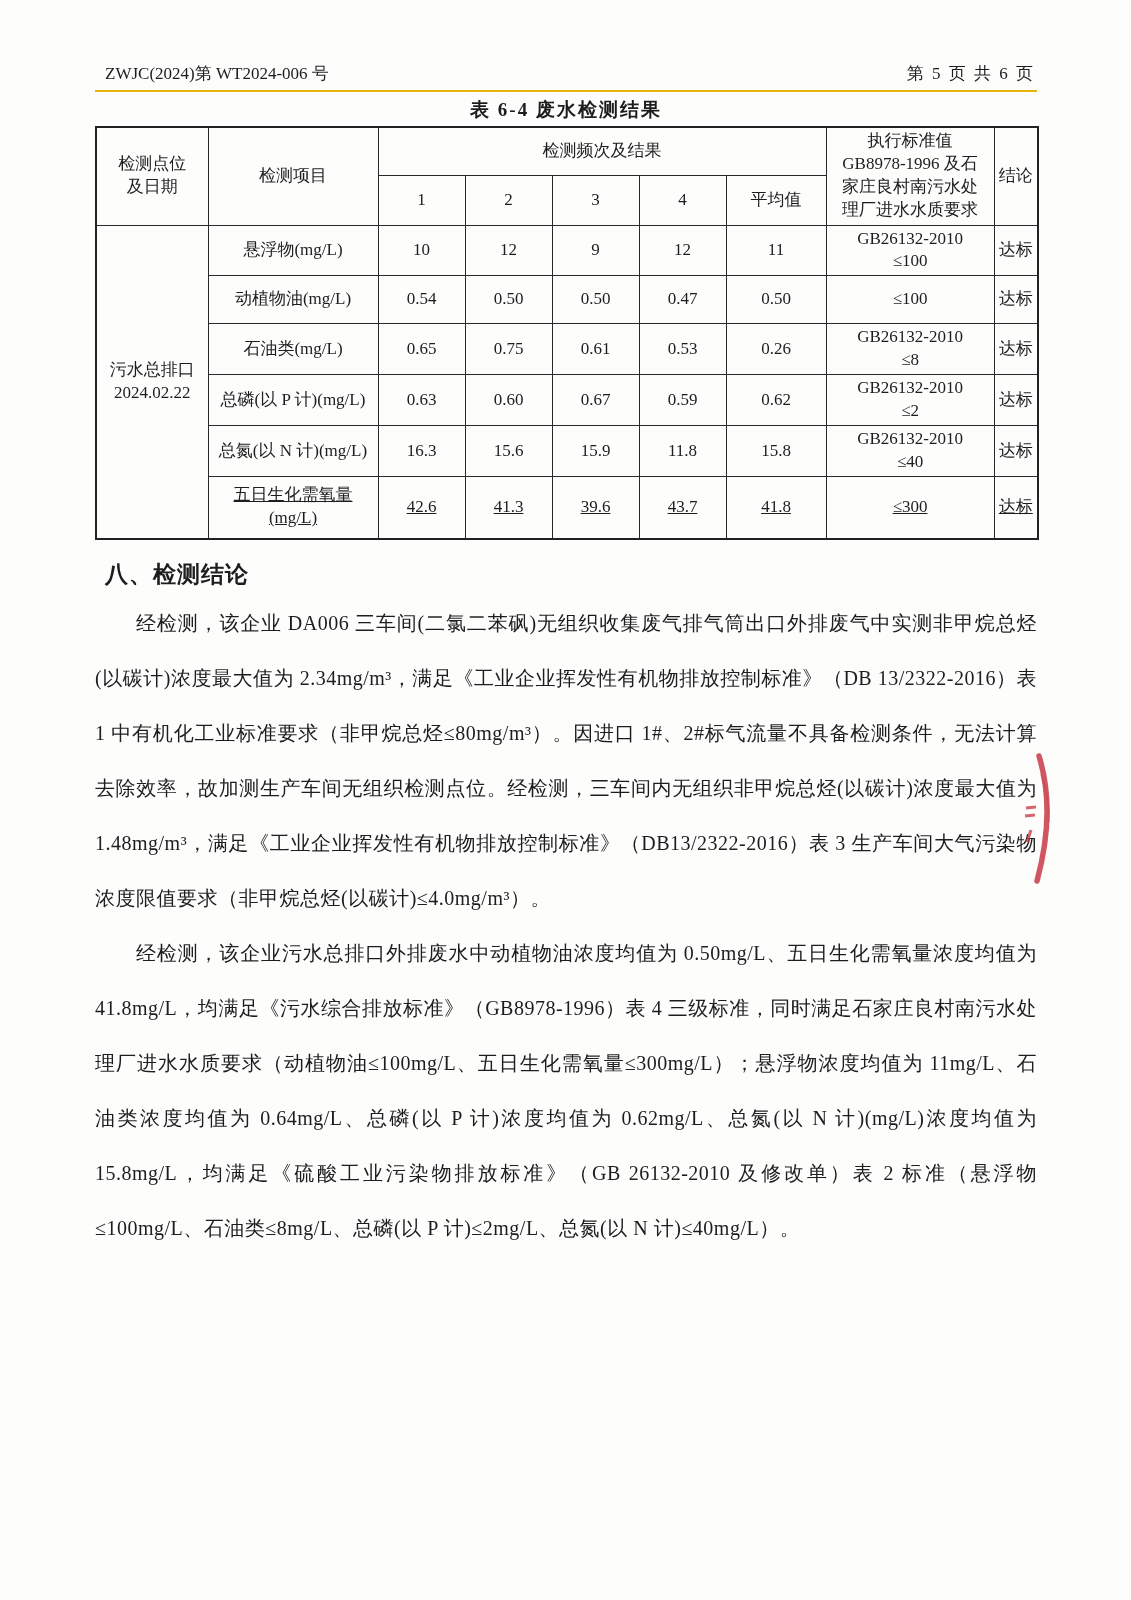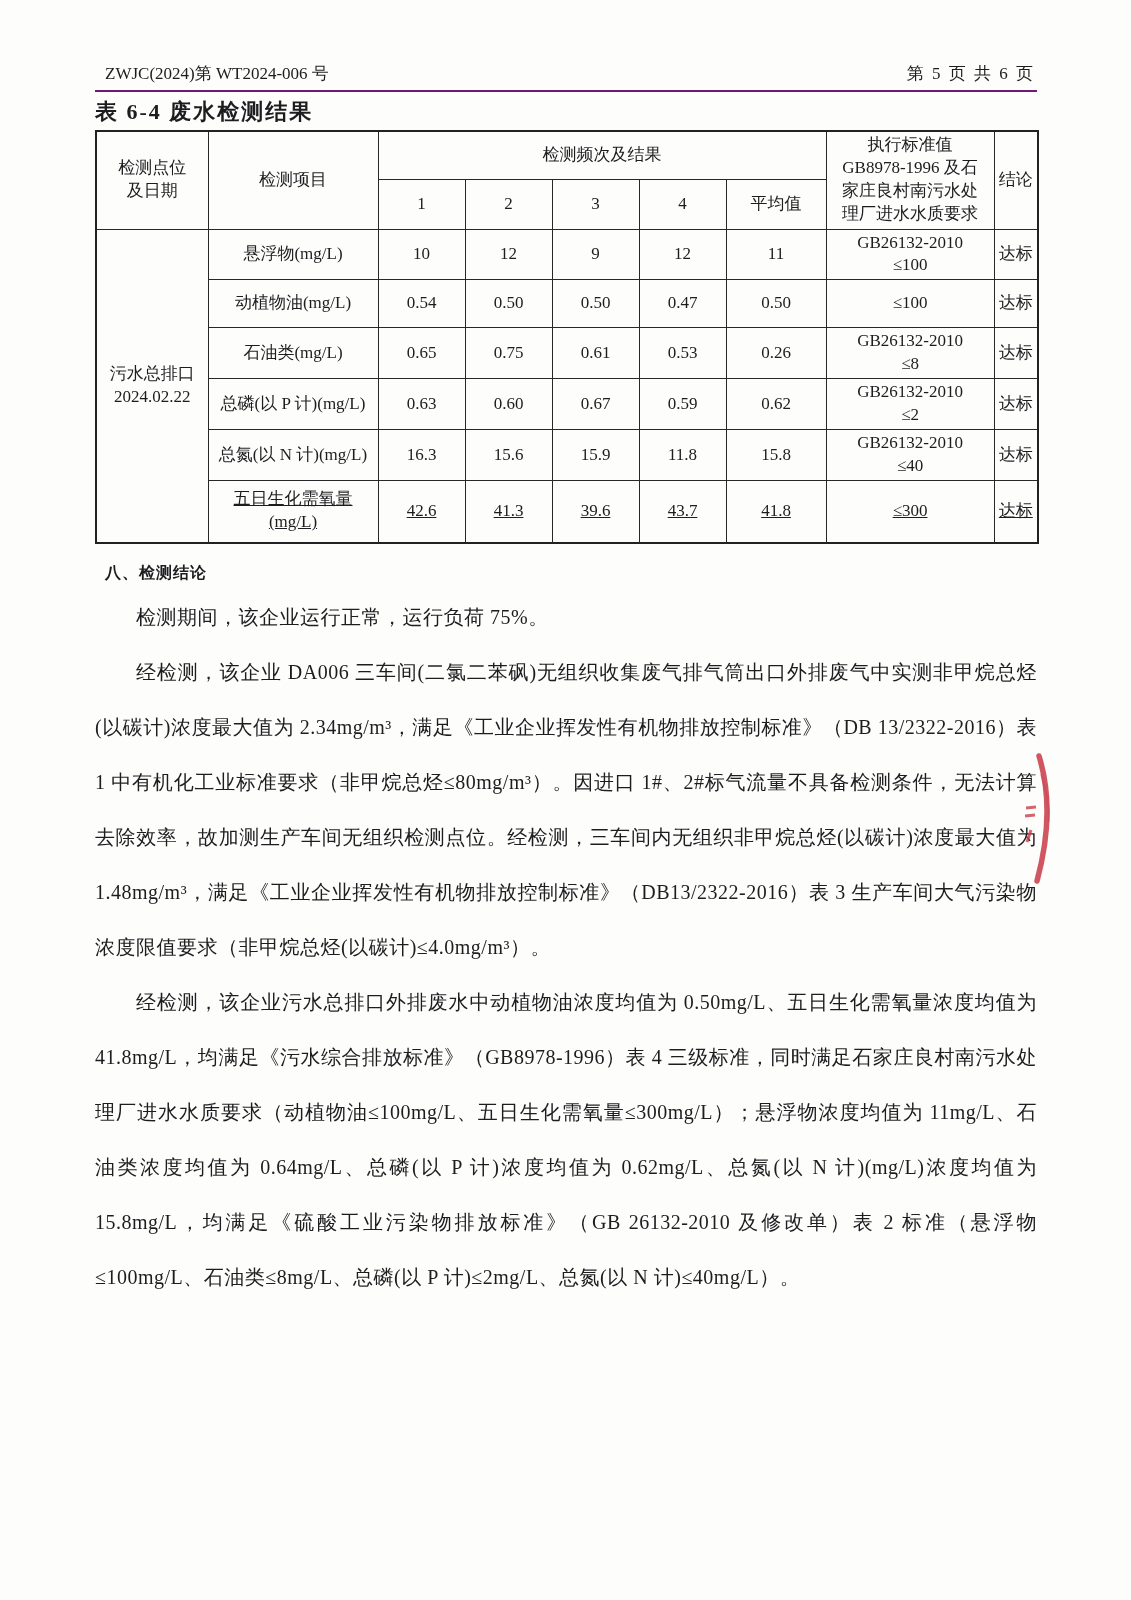--- a/index.html
+++ b/index.html
@@ -9,29 +9,29 @@
     font-family: "Liberation Serif", "DejaVu Serif", serif;
     color: #1d1d20;
     position: relative;
     overflow: hidden;
   }
   .content { position: absolute; left: 95px; top: 62px; width: 942px; }
 
   
   .runhead {
     display: flex; justify-content: space-between; align-items: flex-end;
-    border-bottom: 2px solid #701a75;
+    border-bottom: 2px solid #eab308;
     padding: 0 2px 5px 10px;
     font-size: 17px;
   }
   .runhead .pageinfo { letter-spacing: 2px; }
 
   
   .tbl-title {
-    text-align: left; font-weight: bold; font-size: 22px;
+    text-align: center; font-weight: bold; font-size: 19px;
     letter-spacing: 2px; margin: 5px 0 3px 0;
   }
 
   
   table.results {
     width: 942px; table-layout: fixed; border-collapse: collapse;
     border: 2.5px solid #222224;
     font-size: 17px; text-align: center;
   }
   table.results td, table.results th {
@@ -42,21 +42,21 @@
   }
   th.std-head { font-weight: bold; line-height: 1.3; }
   tr.h1 { height: 48px; }
   tr.h2 { height: 50px; }
   tr.r  { height: 48px; }
   tr.r-first { height: 50px; }
   tr.r-last  { height: 62px; text-decoration: underline; }
   td.pointcell { line-height: 1.8; }
 
   
-  .sec-heading { margin: 19px 0 0 10px; font-size: 16px; font-weight: bold; letter-spacing: 1px; }
+  .sec-heading { margin: 19px 0 0 10px; font-size: 23px; font-weight: bold; letter-spacing: 1px; }
   .paras { margin-top: 6px; }
   .paras p {
     font-size: 20px; line-height: 55px;
     text-indent: 2.05em; text-align: justify;
     letter-spacing: 0.5px;
   }
 
   
   .seal { position: absolute; left: 1022px; top: 748px; width: 44px; height: 144px; }
 </style>
@@ -169,21 +169,20 @@
       <td>41.8</td>
       <td>≤300</td>
       <td>达标</td>
     </tr>
   </tbody>
     </table>
 
   <div class="sec-heading">八、检测结论</div>
 
   <div class="paras">
-    <p>检测期间，该企业运行正常，运行负荷 75%。</p>
     <p>经检测，该企业 DA006 三车间(二氯二苯砜)无组织收集废气排气筒出口外排废气中实测非甲烷总烃(以碳计)浓度最大值为 2.34mg/m³，满足《工业企业挥发性有机物排放控制标准》（DB 13/2322-2016）表 1 中有机化工业标准要求（非甲烷总烃≤80mg/m³）。因进口 1#、2#标气流量不具备检测条件，无法计算去除效率，故加测生产车间无组织检测点位。经检测，三车间内无组织非甲烷总烃(以碳计)浓度最大值为 1.48mg/m³，满足《工业企业挥发性有机物排放控制标准》（DB13/2322-2016）表 3 生产车间大气污染物浓度限值要求（非甲烷总烃(以碳计)≤4.0mg/m³）。</p>
     <p>经检测，该企业污水总排口外排废水中动植物油浓度均值为 0.50mg/L、五日生化需氧量浓度均值为 41.8mg/L，均满足《污水综合排放标准》（GB8978-1996）表 4 三级标准，同时满足石家庄良村南污水处理厂进水水质要求（动植物油≤100mg/L、五日生化需氧量≤300mg/L）；悬浮物浓度均值为 11mg/L、石油类浓度均值为 0.64mg/L、总磷(以 P 计)浓度均值为 0.62mg/L、总氮(以 N 计)(mg/L)浓度均值为 15.8mg/L，均满足《硫酸工业污染物排放标准》（GB 26132-2010 及修改单）表 2 标准（悬浮物≤100mg/L、石油类≤8mg/L、总磷(以 P 计)≤2mg/L、总氮(以 N 计)≤40mg/L）。</p>
   </div>
 
 </div>
 
 <svg class="seal" viewBox="0 0 44 144" xmlns="http://www.w3.org/2000/svg">
   <path d="M 17 8 Q 34 63 15 133" fill="none" stroke="#c9404b" stroke-width="5.5" stroke-linecap="round" opacity="0.88"></path>
   <path d="M 19 26 Q 28 52 27 74" fill="none" stroke="#c9404b" stroke-width="2" opacity="0.35"></path>
   <line x1="4" y1="60" x2="14" y2="59" stroke="#c9404b" stroke-width="3" opacity="0.8"></line>

